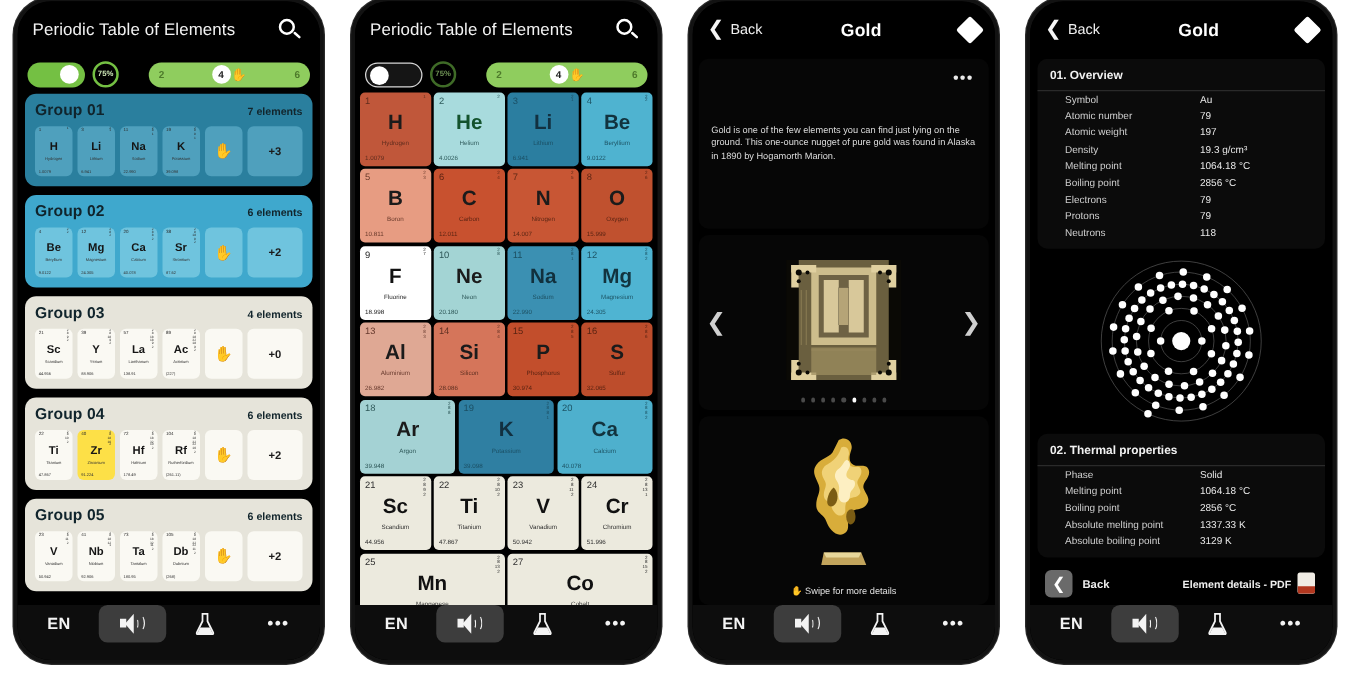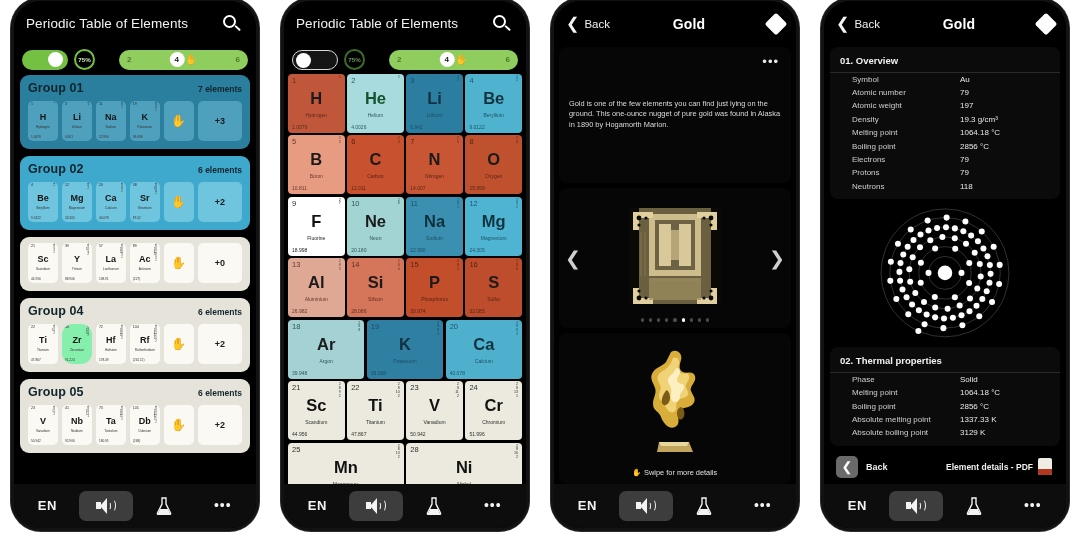--- a/index.html
+++ b/index.html
@@ -193,21 +193,21 @@
     width: 14px; height: 17px; background: #f0ece4; border-radius: 2px;
     position: relative; overflow: hidden;
   }
   .pdficon::after {
     content:""; position: absolute; left: 0; right: 0; bottom: 0; height: 6px; background: #b2371f;
   }
 
   
   .tabbar {
     flex: 0 0 44px; height: 44px; background: #0d0d0d;
-    display: flex; align-items: center; justify-content: space-around;
+    display: flex; justify-content: space-around;
     padding: 0 4px;
   }
   .tab {
     flex: 1; height: 30px; margin: 0 2px; border-radius: 7px;
     display: flex; align-items: center; justify-content: center;
     color: #f3f3f3;
   }
   .tab.active { background: #3d3d3d; }
   .tab .lang { font-size: 13px; font-weight: 700; letter-spacing: .5px; }
   .tab .dots { font-size: 14px; letter-spacing: 1px; line-height: 0.6; }
@@ -339,20 +339,24 @@
                 </div>
                 <div class="mini action" style="background: rgb(111, 196, 222);">
                   <span class="glyph">✋</span>
                 </div>
                 <div class="mini plus" style="background: rgb(111, 196, 222);">
                   <span class="txt">+2</span>
                 </div>
               </div>
             </div>
             <div class="group-card" style="background: rgb(230, 228, 218);">
+              <div class="group-head">
+                <div class="group-name">Group 03</div>
+                <div class="group-count">4 elements</div>
+              </div>
               <div class="tilerow">
                 <div class="mini" style="background: rgb(250, 249, 243);">
                   <span class="n">21</span>
                   <span class="sh">2<br>8<br>9<br>2</span>
                   <span class="sym">Sc</span>
                   <span class="nm">Scandium</span>
                   <span class="wt">44.956</span>
                 </div>
                 <div class="mini" style="background: rgb(250, 249, 243);">
                   <span class="n">39</span>
@@ -389,21 +393,21 @@
                 <div class="group-count">6 elements</div>
               </div>
               <div class="tilerow">
                 <div class="mini" style="background: rgb(250, 249, 243);">
                   <span class="n">22</span>
                   <span class="sh">2<br>8<br>10<br>2</span>
                   <span class="sym">Ti</span>
                   <span class="nm">Titanium</span>
                   <span class="wt">47.867</span>
                 </div>
-                <div class="mini" style="background: #86efac; border-radius: 11px;">
+                <div class="mini" style="background: #fde047;">
                   <span class="n">40</span>
                   <span class="sh">2<br>8<br>18<br>10<br>2</span>
                   <span class="sym">Zr</span>
                   <span class="nm">Zirconium</span>
                   <span class="wt">91.224</span>
                 </div>
                 <div class="mini" style="background: rgb(250, 249, 243);">
                   <span class="n">72</span>
                   <span class="sh">2<br>8<br>18<br>32<br>10<br>2</span>
                   <span class="sym">Hf</span>
@@ -700,24 +704,24 @@
               </div>
             </div>
             <div class="prow">
               <div class="pcell" style="background: rgb(236, 234, 222);">
                 <span class="n" style="color: rgb(46, 46, 46);">25</span>
                 <span class="sh" style="color: rgb(46, 46, 46);">2<br>8<br>13<br>2</span>
                 <span class="sym" style="color: rgb(17, 17, 17);">Mn</span>
                 <span class="nm" style="color: rgb(46, 46, 46);">Manganese</span>
               </div>
               <div class="pcell" style="background: rgb(236, 234, 222);">
-                <span class="n" style="color: rgb(46, 46, 46);">28</span>
-                <span class="sh" style="color: rgb(46, 46, 46);">2<br>8<br>16<br>2</span>
-                <span class="sym" style="color: rgb(17, 17, 17);">Ni</span>
-                <span class="nm" style="color: rgb(46, 46, 46);">Nickel</span>
+                <span class="n" style="color: rgb(46, 46, 46);">27</span>
+                <span class="sh" style="color: rgb(46, 46, 46);">2<br>8<br>15<br>2</span>
+                <span class="sym" style="color: rgb(17, 17, 17);">Co</span>
+                <span class="nm" style="color: rgb(46, 46, 46);">Cobalt</span>
               </div>
             </div>
           </div>
 
         <div class="tabbar">
           <div class="tab">
               <span class="lang">EN</span>
             </div>
           <div class="tab active">
             <span class="spk">

